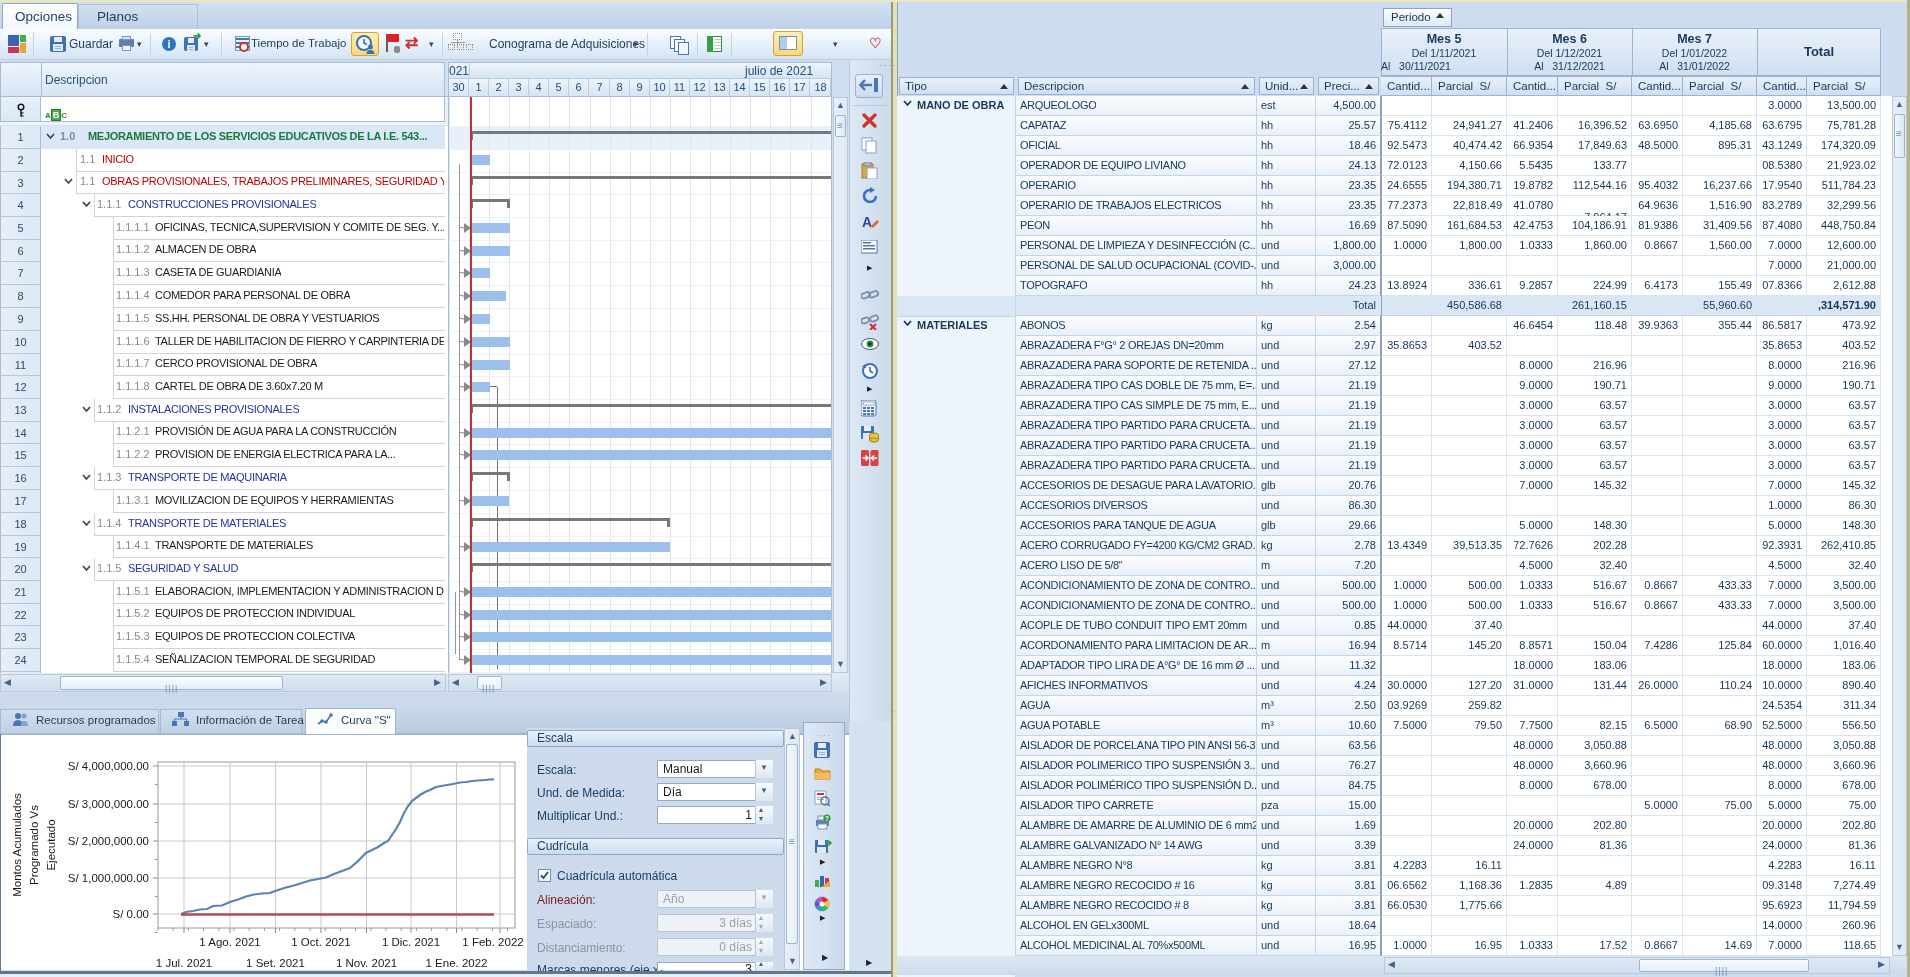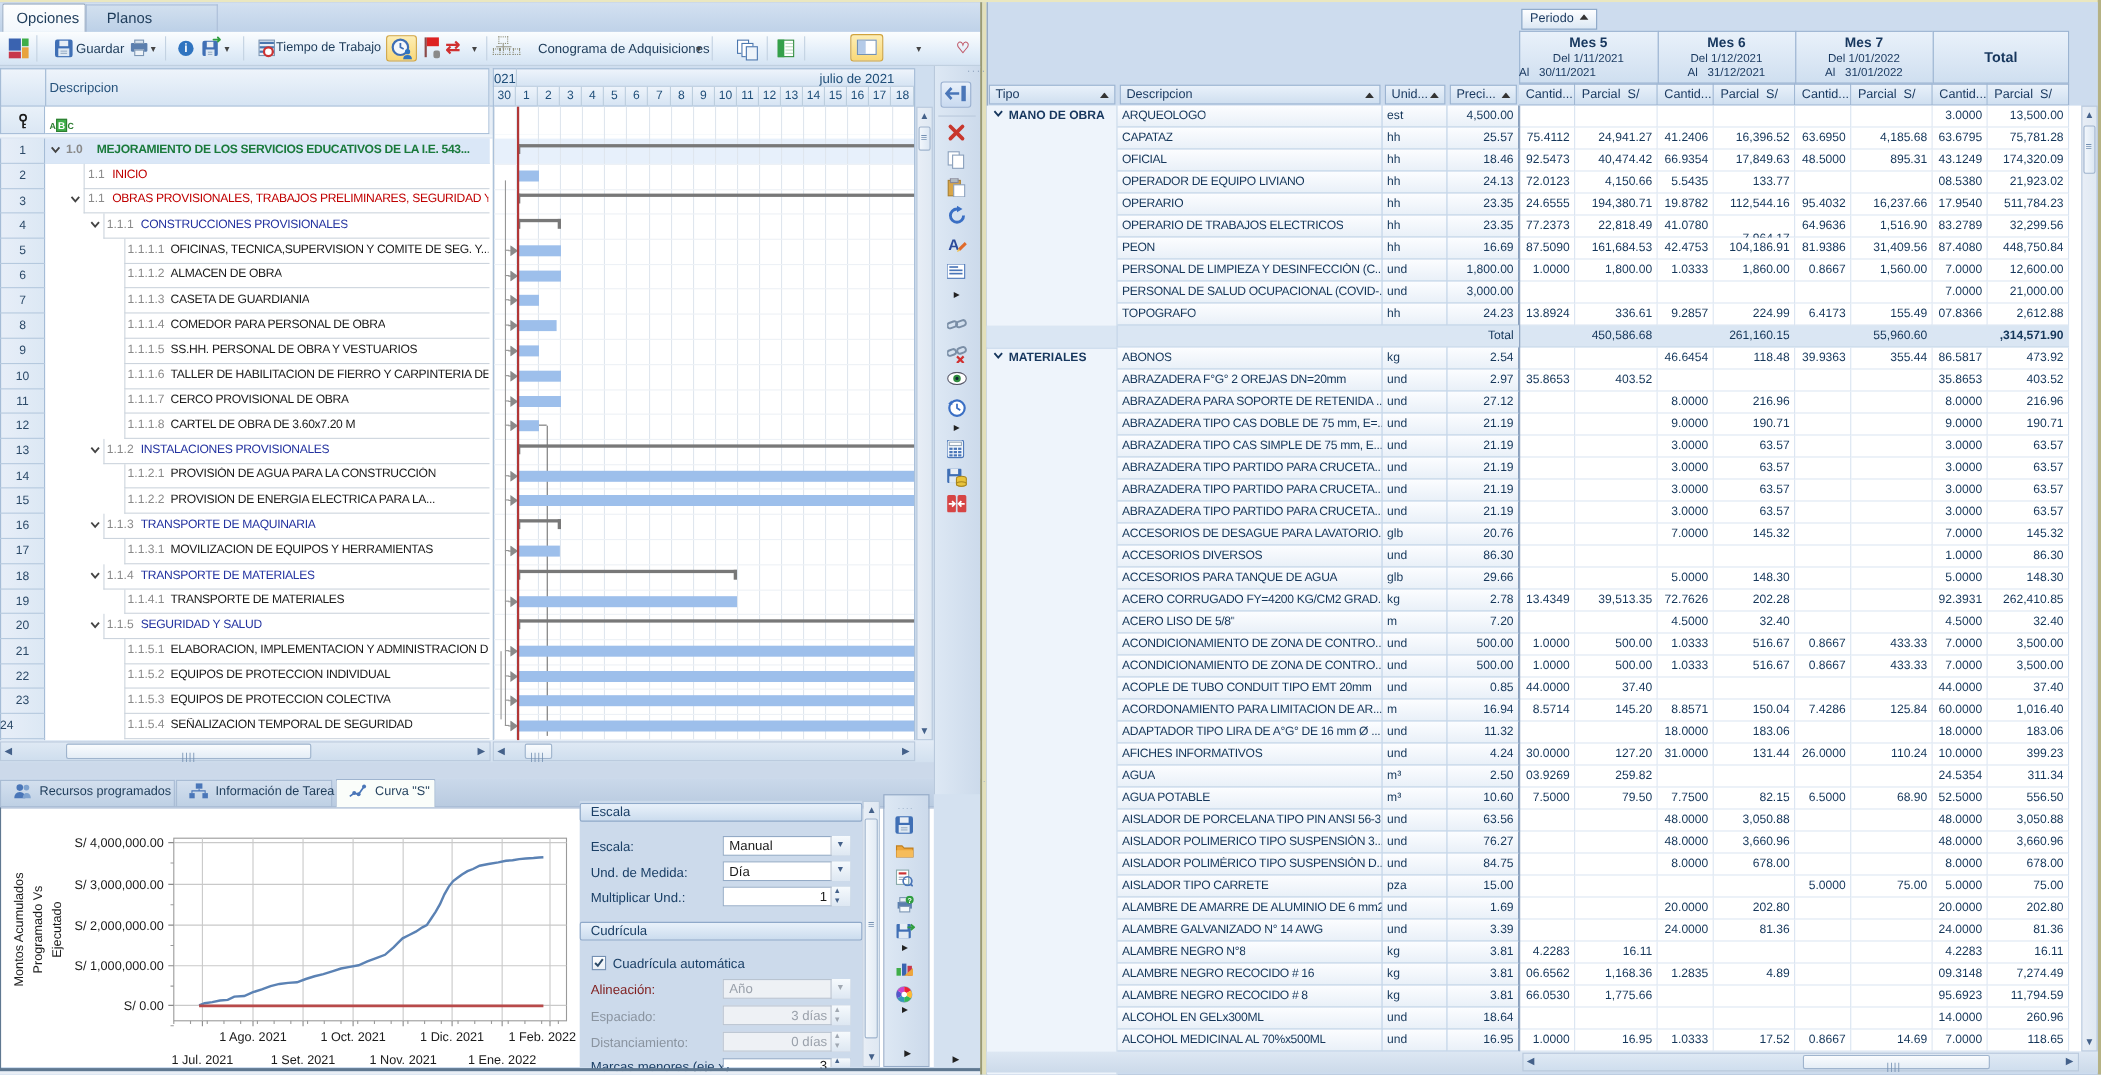--- a/index.html
+++ b/index.html
@@ -258,21 +258,21 @@
     <div class="t" style="left:116px;top:585px;font-size:11px;color:#8a8a8a;">1.1.5.1</div>
     <div class="t" style="left:155px;top:585px;font-size:11px;letter-spacing:-0.3px;color:#1a1a1a;white-space:nowrap;overflow:hidden;max-width:289px">ELABORACION, IMPLEMENTACION Y ADMINISTRACION D...</div>
     <div class="a" style="left:0px;top:604px;width:41px;height:22px;border-bottom:1px solid #b5c9de;text-align:center;font-size:11px;color:#2c4a68;line-height:22px">22</div>
     <div class="a" style="left:113px;top:604px;width:332px;height:22px;border-bottom:1px solid #ccd4dd;border-left:1px solid #ccd4dd"></div>
     <div class="t" style="left:116px;top:607px;font-size:11px;color:#8a8a8a;">1.1.5.2</div>
     <div class="t" style="left:155px;top:607px;font-size:11px;letter-spacing:-0.3px;color:#1a1a1a;white-space:nowrap;overflow:hidden;max-width:289px">EQUIPOS DE PROTECCION INDIVIDUAL</div>
     <div class="a" style="left:0px;top:626px;width:41px;height:23px;border-bottom:1px solid #b5c9de;text-align:center;font-size:11px;color:#2c4a68;line-height:23px">23</div>
     <div class="a" style="left:113px;top:626px;width:332px;height:23px;border-bottom:1px solid #ccd4dd;border-left:1px solid #ccd4dd"></div>
     <div class="t" style="left:116px;top:630px;font-size:11px;color:#8a8a8a;">1.1.5.3</div>
     <div class="t" style="left:155px;top:630px;font-size:11px;letter-spacing:-0.3px;color:#1a1a1a;white-space:nowrap;overflow:hidden;max-width:289px">EQUIPOS DE PROTECCION COLECTIVA</div>
-    <div class="a" style="left:0px;top:649px;width:41px;height:23px;border-bottom:1px solid #b5c9de;text-align:left;font-size:11px;color:#2c4a68;line-height:23px">24</div>
+    <div class="a" style="left:0px;top:649px;width:41px;height:23px;border-bottom:1px solid #b5c9de;text-align:center;font-size:11px;color:#2c4a68;line-height:23px">24</div>
     <div class="a" style="left:113px;top:649px;width:332px;height:23px;border-bottom:1px solid #ccd4dd;border-left:1px solid #ccd4dd"></div>
     <div class="t" style="left:116px;top:653px;font-size:11px;color:#8a8a8a;">1.1.5.4</div>
     <div class="t" style="left:155px;top:653px;font-size:11px;letter-spacing:-0.3px;color:#1a1a1a;white-space:nowrap;overflow:hidden;max-width:289px">SEÑALIZACION TEMPORAL DE SEGURIDAD</div>
     <div class="a" style="left:448px;top:122px;width:383px;height:551px;background:#fff"></div>
     <div class="a" style="left:448px;top:97px;width:383px;height:25px;background:#fff"></div>
     <div class="a" style="left:448px;top:126px;width:383px;height:23px;background:#e7f0fb"></div>
     <div class="a" style="left:449px;top:97px;width:1px;height:576px;background:#dfe6ee"></div>
     <div class="a" style="left:469px;top:97px;width:1px;height:576px;background:#dfe6ee"></div>
     <div class="a" style="left:489px;top:97px;width:1px;height:576px;background:#dfe6ee"></div>
     <div class="a" style="left:509px;top:97px;width:1px;height:576px;background:#dfe6ee"></div>
@@ -1883,21 +1883,21 @@
     <div class="a" style="left:1683px;top:676px;width:74px;height:20px;background:#fff;border-right:1px solid #d9e4f1;border-bottom:1px solid #d9e4f1"></div>
     <div class="t" style="left:1683px;top:679px;">
       <div class="r" style="width:69px">110.24</div>
     </div>
     <div class="a" style="left:1757px;top:676px;width:50px;height:20px;background:#fff;border-right:1px solid #d9e4f1;border-bottom:1px solid #d9e4f1"></div>
     <div class="t" style="left:1757px;top:679px;">
       <div class="r" style="width:45px">10.0000</div>
     </div>
     <div class="a" style="left:1807px;top:676px;width:74px;height:20px;background:#fff;border-right:1px solid #d9e4f1;border-bottom:1px solid #d9e4f1"></div>
     <div class="t" style="left:1807px;top:679px;">
-      <div class="r" style="width:69px">399.23</div>
+      <div class="r" style="width:69px">890.40</div>
     </div>
     <div class="a" style="left:1016px;top:696px;width:241px;height:20px;background:linear-gradient(#fcfdff,#e9f0f8);border-right:1px solid #c3d5e8;border-bottom:1px solid #c3d5e8"></div>
     <div class="t" style="left:1020px;top:699px;font-size:11px;letter-spacing:-0.3px;color:#14365a;white-space:nowrap;overflow:hidden;max-width:236px">AGUA</div>
     <div class="a" style="left:1257px;top:696px;width:59px;height:20px;background:linear-gradient(#fcfdff,#e9f0f8);border-right:1px solid #c3d5e8;border-bottom:1px solid #c3d5e8"></div>
     <div class="t" style="left:1261px;top:699px;font-size:11px;color:#14365a">m³</div>
     <div class="a" style="left:1316px;top:696px;width:65px;height:20px;background:linear-gradient(#fcfdff,#e9f0f8);border-right:1px solid #8aa0bd;border-bottom:1px solid #c3d5e8"></div>
     <div class="t" style="left:1316px;top:699px;">
       <div class="r" style="width:60px">2.50</div>
     </div>
     <div class="a" style="left:1381px;top:696px;width:51px;height:20px;background:#fff;border-right:1px solid #d9e4f1;border-bottom:1px solid #d9e4f1"></div>

